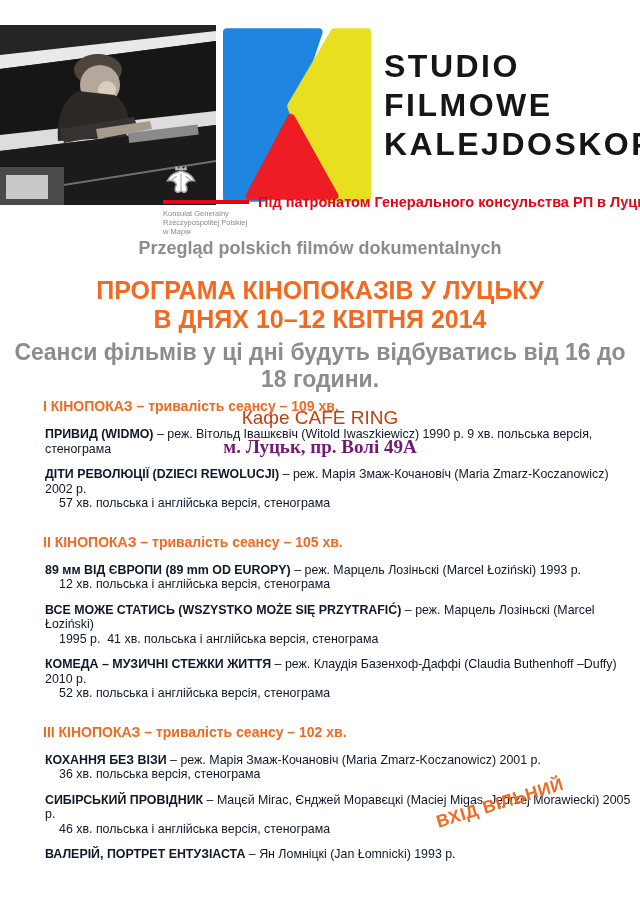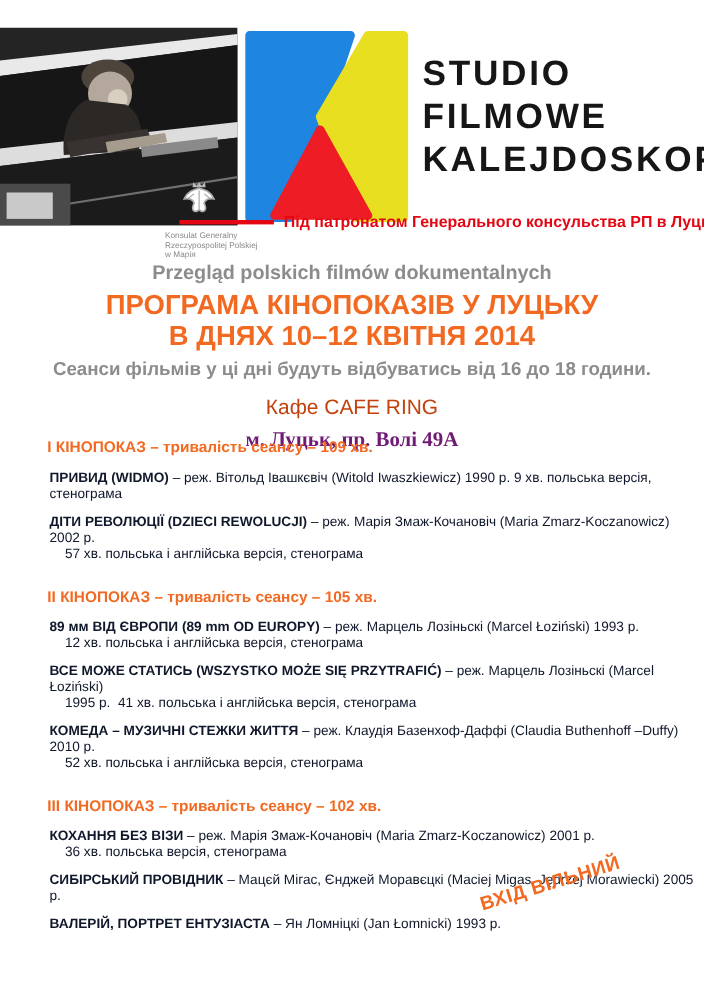--- a/index.html
+++ b/index.html
@@ -17,28 +17,28 @@
   .studio-name{
     position:absolute;left:384px;top:47px;
     font-weight:bold;font-size:32px;line-height:39px;
     letter-spacing:2.5px;color:#161616;white-space:nowrap;
   }
   .eagle{position:absolute;left:166px;top:164px;width:30px;height:32px;}
   .patronage-row{position:absolute;left:163px;top:194px;display:flex;align-items:center;}
   .red-line{width:86px;height:4px;background:#e30613;margin-right:9px;flex:none;}
   .patronage-text{color:#e30613;font-weight:bold;font-size:14.5px;white-space:nowrap;}
   .consulate-name{
-    position:absolute;left:150px;top:209px;
+    position:absolute;left:163px;top:209px;
     font-size:7.5px;line-height:9px;color:#8a8a8a;
   }
   
   .intro{position:absolute;top:238px;left:0;width:640px;text-align:center;}
   .review-line{font-size:18px;font-weight:bold;color:#8c8c8c;}
-  .main-title{font-size:25px;line-height:29px;font-weight:bold;color:#f26a21;margin-top:4px;}
-  .times-line{font-size:17px;font-weight:bold;color:#8c8c8c;margin-top:5px;}
+  .main-title{font-size:25px;line-height:29px;font-weight:bold;color:#f26a21;margin-top:17px;}
+  .times-line{font-size:23px;font-weight:bold;color:#8c8c8c;margin-top:5px;}
   .venue1{font-size:19px;font-weight:normal;color:#c2410c;margin-top:14px;}
   .venue2{font-size:19px;font-weight:bold;color:#701a75;margin-top:7px;font-family:Liberation Serif, serif;}
   
   .sections{position:absolute;top:398px;left:0;width:640px;}
   .section{margin-bottom:23px;}
   .section-header{
     margin-left:27px;color:#f26a21;font-weight:bold;font-size:14px;
     margin-bottom:13px;
     padding-left:16px;
   }
@@ -140,20 +140,20 @@
 
   <div class="film"><span class="film-title">КОМЕДА – МУЗИЧНІ СТЕЖКИ ЖИТТЯ</span><span class="film-rest"> – реж. Клаудія Базенхоф-Даффі (Claudia Buthenhoff –Duffy) 2010 р.</span><div class="film-cont">52 хв. польська і англійська версія, стенограма</div></div>
 </div>
   </div>
 
   <div class="section">
     <div class="section-header">ІІІ КІНОПОКАЗ – тривалість сеансу – 102 хв.</div>
     <div class="films">
   <div class="film"><span class="film-title">КОХАННЯ БЕЗ ВІЗИ</span><span class="film-rest"> – реж. Марія Змаж-Кочановіч (Maria Zmarz-Koczanowicz) 2001 р.</span><div class="film-cont">36 хв. польська версія, стенограма</div></div>
 
-  <div class="film"><span class="film-title">СИБІРСЬКИЙ ПРОВІДНИК</span><span class="film-rest"> – Мацєй Мігас, Єнджей Моравєцкі (Maciej Migas, Jędrzej Morawiecki) 2005 р.</span></div>
+  <div class="film"><span class="film-title">СИБІРСЬКИЙ ПРОВІДНИК</span><span class="film-rest"> – Мацєй Мігас, Єнджей Моравєцкі (Maciej Migas, Jędrzej Morawiecki) 2005 р.</span><div class="film-cont">46 хв. польська і англійська версія, стенограма</div></div>
 
   <div class="film"><span class="film-title">ВАЛЕРІЙ, ПОРТРЕТ ЕНТУЗІАСТА</span><span class="film-rest"> – Ян Ломніцкі (Jan Łomnicki) 1993 р.</span></div>
 </div>
   </div>
 </div>
 
 <div class="badge">ВХІД ВІЛЬНИЙ</div>
 
 </body></html>

